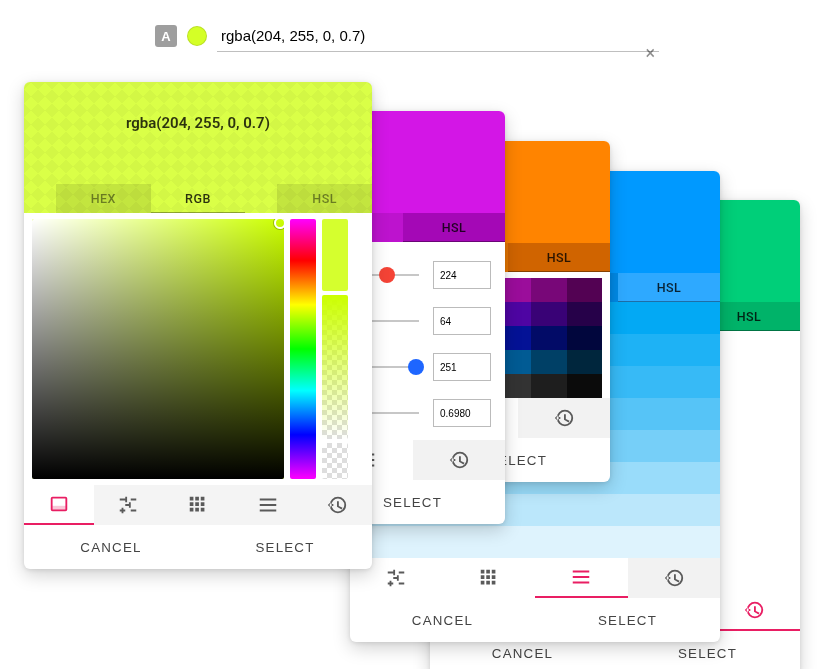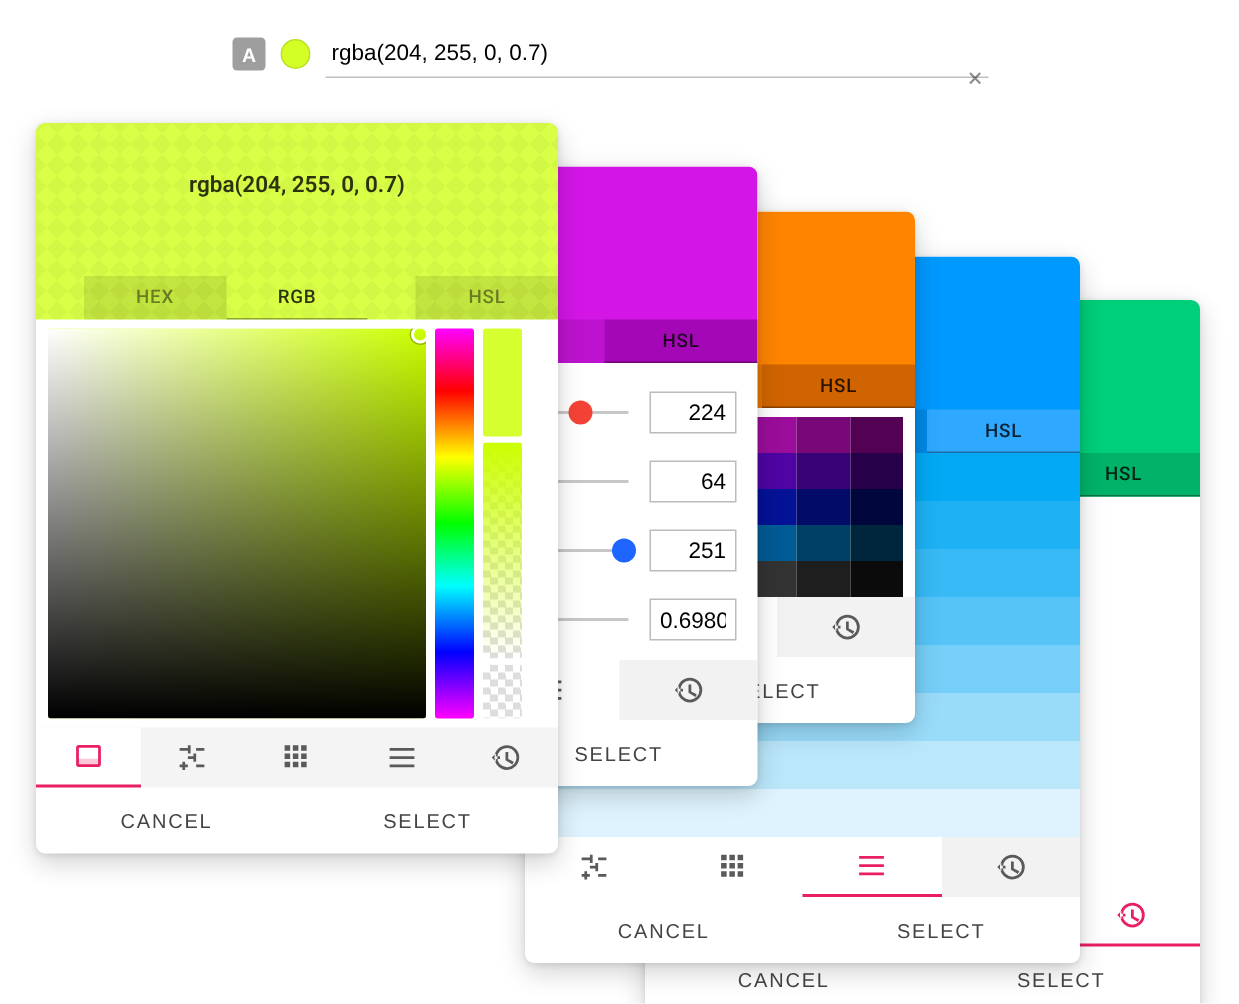--- a/index.html
+++ b/index.html
@@ -55,21 +55,21 @@
 
   
   .grid { display:grid; grid-template-columns:repeat(10,1fr); gap:0; padding:6px 8px 0 8px;}
   .cell { height:24px;}
 
   
   .slider-area { padding:10px 14px 4px 14px; }
   .srow { display:flex; align-items:center; gap:14px; height:46px;}
   .track { flex:1; height:2px; background:#c7c7c7; position:relative; }
   .thumb { position:absolute; top:-7px; width:16px; height:16px; border-radius:50%; }
-  .valbox { width:58px; height:28px; border:1px solid #bbb; font-size:15px; text-align:right; padding:0 6px;}
+  .valbox { width:58px; height:28px; border:1px solid #bbb; font-size:10px; text-align:left; padding:0 6px;}
 
   
   .sv-area { display:flex; gap:6px; padding:6px 8px 6px 8px;}
   .sv { position:relative; width:252px; height:260px; border-radius:2px; overflow:hidden; cursor:crosshair;}
   .sv .base { position:absolute; inset:0; background: hsl(72 100% 50%);}
   .sv .white { position:absolute; inset:0; background: linear-gradient(to right, #fff, rgba(255,255,255,0));}
   .sv .black { position:absolute; inset:0; background: linear-gradient(to top, #000, rgba(0,0,0,0));}
   .sv .cursor { position:absolute; right:-2px; top:-2px; width:12px; height:12px; border:2px solid #fff; border-radius:50%; box-shadow:0 0 0 1px rgba(0,0,0,.25);}
   .hue { width:26px; height:260px; border-radius:2px; background: linear-gradient(to bottom, #f0f, #f00 16%, #ff0 33%, #0f0 50%, #0ff 66%, #00f 83%, #f0f); cursor:pointer;}
   .alpha-col { width:26px; height:260px; display:flex; flex-direction:column; gap:4px;}

